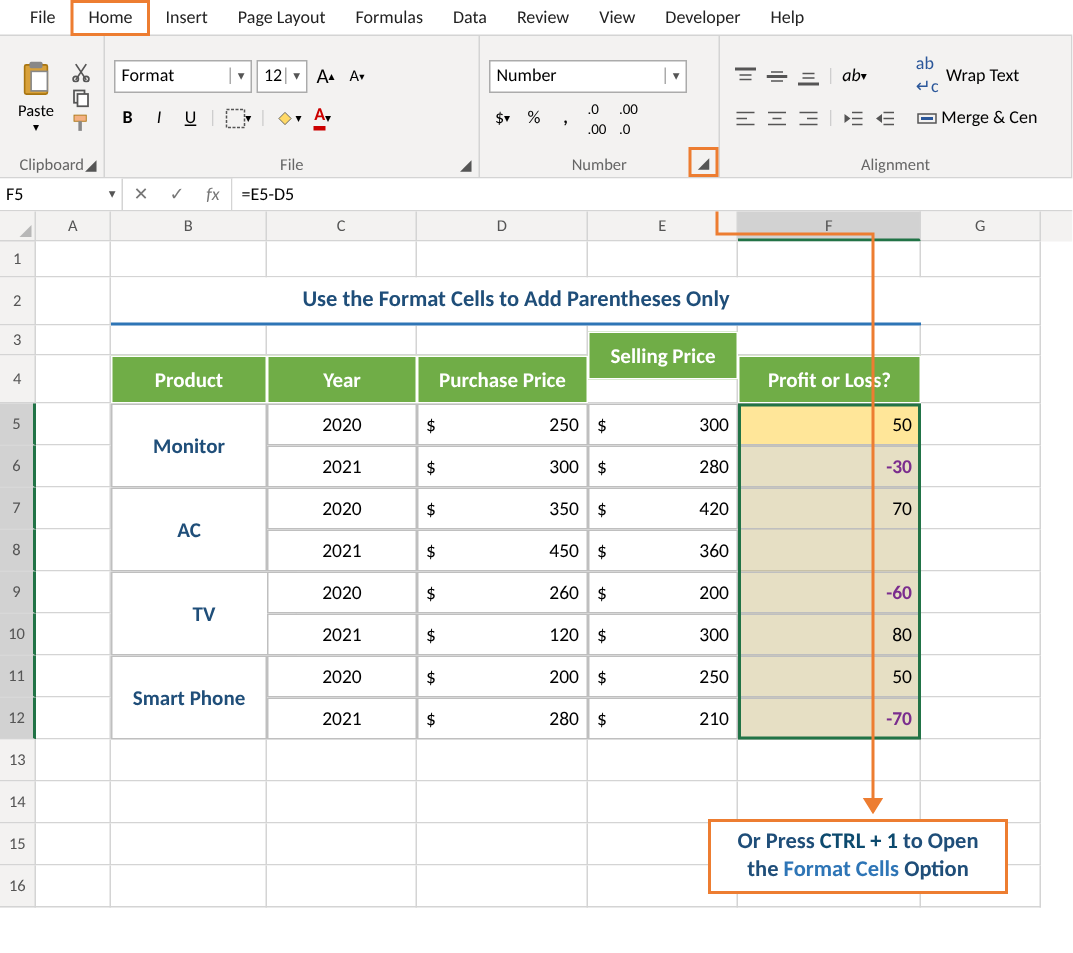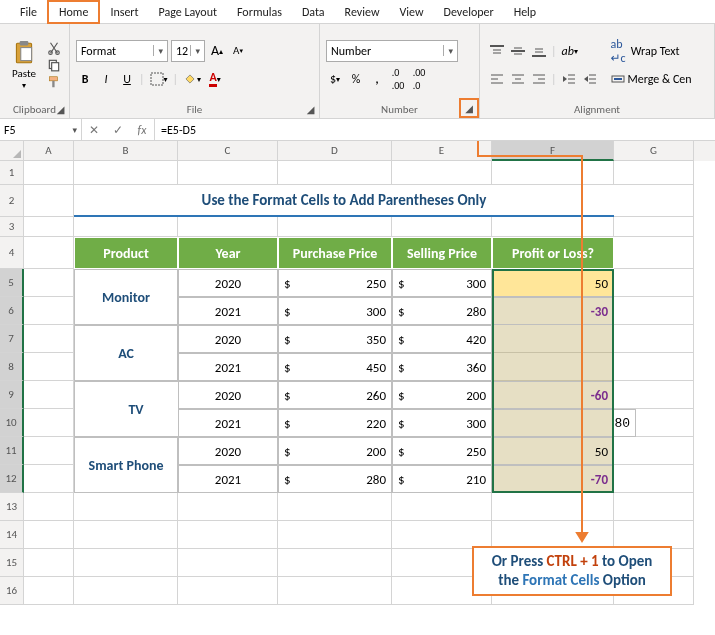--- a/index.html
+++ b/index.html
@@ -58,21 +58,21 @@
   .money-val { margin-left:auto; }
   .tcell { border:1px solid #bfbfbf !important; }
   .sel-overlay { position:absolute; border:2px solid #217346; pointer-events:none;}
   .sel-fill   { position:absolute; background:rgba(173,150,61,0.30); pointer-events:none;}
   .activecell { position:absolute; background:#ffe699; border:1px solid #bfbfbf;}
   .neg { color:#7b2d8e; font-weight:bold; }
 
   
   .arrow { position:absolute; stroke:#ed7d31; stroke-width:2; fill:none; }
   .annot { position:absolute; border:2px solid #ed7d31; background:#fff; font-family: Calibri; font-size:15px; font-weight:bold; color:#1f4e79; padding:4px 8px; text-align:center; line-height:1.25;}
-  .annot .ctrl { color:#c2410c;text-align:center; }
+  .annot .ctrl { color:#0c4a6e;text-align:center; }
   .annot .fc { color:#2e75b6; }
 
   .corner { width:24px; height:20px; border-right:1px solid #d4d4d4; border-bottom:1px solid #d4d4d4; background:#f3f2f1; position:relative;}
   .corner::after { content:''; position:absolute; right:2px; bottom:2px; border-style:solid; border-width:0 0 8px 8px; border-color:transparent transparent #b7b7b7 transparent;}
   .rownums { display:flex; flex-direction:column;}
   svg { pointer-events:none;}
 </style>
 </head>
 <body>
 
@@ -445,21 +445,21 @@
         <div class="cell " style="left: 590px; top: 332px; width: 80px; height: 28px;"></div>
         <div class="cell " style="left: 590px; top: 360px; width: 80px; height: 28px;"></div>
         <div class="cell " style="left: 590px; top: 388px; width: 80px; height: 28px;"></div>
         <div class="cell " style="left: 590px; top: 416px; width: 80px; height: 28px;"></div>
         <div class="cell titlecell noborder" style="left: 50px; top: 24px; width: 540px; height: 32px; border-bottom: 2.5px double rgb(46, 117, 182) !important;">
           <span style="width:100%;text-align:center;">Use the Format Cells to Add Parentheses Only</span>
         </div>
         <div class="cell thdr" style="left: 50px; top: 76px; width: 104px; height: 32px;">Product</div>
         <div class="cell thdr" style="left: 154px; top: 76px; width: 100px; height: 32px;">Year</div>
         <div class="cell thdr" style="left: 254px; top: 76px; width: 114px; height: 32px;">Purchase Price</div>
-        <div class="cell thdr" style="left: 368px; top: 76px; width: 100px; height: 32px;">Selling Price</div>
+        <div class="cell thdr" style="left: 368px; top: 60px; width: 100px; height: 32px;">Selling Price</div>
         <div class="cell tcell prod" style="left: 50px; top: 108px; width: 104px; height: 56px;">Monitor</div>
         <div class="cell thdr" style="left: 468px; top: 76px; width: 122px; height: 32px;">Profit or Loss?</div>
         <div class="cell tcell prod" style="left: 50px; top: 164px; width: 104px; height: 56px;">AC</div>
         <div class="cell tcell prod" style="left: 50px; top: 220px; width: 124px; height: 56px;">TV</div>
         <div class="cell tcell prod" style="left: 50px; top: 276px; width: 104px; height: 56px;">Smart Phone</div>
         <div class="activecell" style="left: 468px; top: 108px; width: 122px; height: 28px;"></div>
         <div class="sel-fill" style="left: 468px; top: 136px; width: 122px; height: 196px;"></div>
         <div class="cell tcell" style="left: 154px; top: 108px; width: 100px; height: 28px; justify-content: center;">2020</div>
         <div class="cell tcell" style="left: 254px; top: 108px; width: 114px; height: 28px;">
           <span>$</span>
@@ -486,20 +486,23 @@
         </div>
         <div class="cell tcell" style="left: 154px; top: 164px; width: 100px; height: 28px; justify-content: center;">2020</div>
         <div class="cell tcell" style="left: 254px; top: 164px; width: 114px; height: 28px;">
           <span>$</span>
           <span class="money-val">350</span>
         </div>
         <div class="cell tcell" style="left: 368px; top: 164px; width: 100px; height: 28px;">
           <span>$</span>
           <span class="money-val">420</span>
         </div>
+        <div class="cell tcell" style="left: 468px; top: 164px; width: 122px; height: 28px; background: transparent;">
+          <span class="money-val " style="font-weight:normal;">70</span>
+        </div>
         <div class="cell tcell" style="left: 154px; top: 192px; width: 100px; height: 28px; justify-content: center;">2021</div>
         <div class="cell tcell" style="left: 254px; top: 192px; width: 114px; height: 28px;">
           <span>$</span>
           <span class="money-val">450</span>
         </div>
         <div class="cell tcell" style="left: 368px; top: 192px; width: 100px; height: 28px;">
           <span>$</span>
           <span class="money-val">360</span>
         </div>
         <div class="cell tcell" style="left: 154px; top: 220px; width: 100px; height: 28px; justify-content: center;">2020</div>
@@ -510,27 +513,27 @@
         <div class="cell tcell" style="left: 368px; top: 220px; width: 100px; height: 28px;">
           <span>$</span>
           <span class="money-val">200</span>
         </div>
         <div class="cell tcell" style="left: 468px; top: 220px; width: 122px; height: 28px; background: transparent;">
           <span class="money-val neg" style="">-60</span>
         </div>
         <div class="cell tcell" style="left: 154px; top: 248px; width: 100px; height: 28px; justify-content: center;">2021</div>
         <div class="cell tcell" style="left: 254px; top: 248px; width: 114px; height: 28px;">
           <span>$</span>
-          <span class="money-val">220</span>
+          <span class="money-val">120</span>
         </div>
         <div class="cell tcell" style="left: 368px; top: 248px; width: 100px; height: 28px;">
           <span>$</span>
           <span class="money-val">300</span>
         </div>
-        <div class="cell tcell" style="left: 468px; top: 248px; width: 144px; height: 28px; background: transparent; font-family: Liberation Mono, monospace;">
+        <div class="cell tcell" style="left: 468px; top: 248px; width: 122px; height: 28px; background: transparent;">
           <span class="money-val " style="font-weight:normal;">80</span>
         </div>
         <div class="cell tcell" style="left: 154px; top: 276px; width: 100px; height: 28px; justify-content: center;">2020</div>
         <div class="cell tcell" style="left: 254px; top: 276px; width: 114px; height: 28px;">
           <span>$</span>
           <span class="money-val">200</span>
         </div>
         <div class="cell tcell" style="left: 368px; top: 276px; width: 100px; height: 28px;">
           <span>$</span>
           <span class="money-val">250</span>

